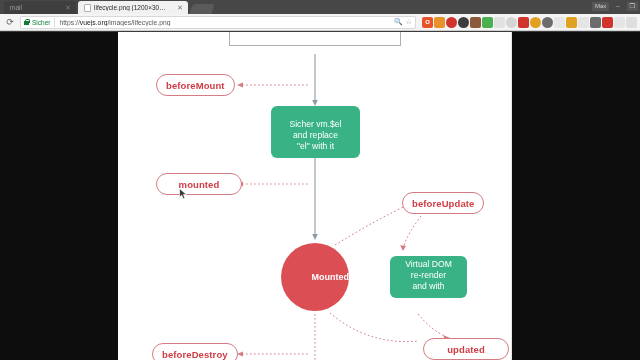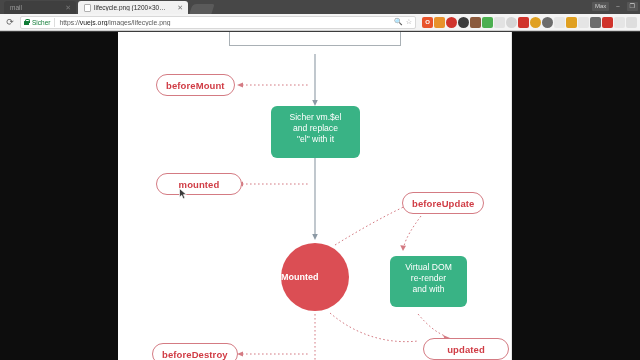--- a/index.html
+++ b/index.html
@@ -61,21 +61,21 @@
 
   
   .viewport { position:absolute; left:0; top:32px; width:640px; height:328px; background:#0d0d0d; }
   .imgsheet { position:absolute; left:118px; top:0; width:394px; height:328px;
               background:#ffffff; overflow:hidden; }
 
   .diagram { position:absolute; left:0; top:0; width:394px; height:328px; }
   .diagram svg { position:absolute; left:0; top:0; }
 
   
-  .node { position:absolute; display:flex; align-items:center; justify-content:flex-start;
+  .node { position:absolute; display:flex; align-items:center; justify-content:flex-end;
           text-align:center; }
 
   .hook { border:1.2px solid #d47b83; border-radius:11px; background:#fff;
           color:#d03c45; font-weight:bold; font-size:9.5px; height:22px; padding:0 9px;
           white-space:nowrap; letter-spacing:0.1px; }
 
   .green { background:#3eb489; background:#39b385; color:#ffffff; border-radius:6px;
            font-size:8.6px; line-height:11px; padding:6px 8px; font-weight:500; }
 
   .circle { background:#db4e54; color:#fff; border-radius:50%; font-weight:bold;
@@ -213,21 +213,21 @@
         <div class="node hook" style="left:34px; top:311px;">
           <span>beforeDestroy</span>
         </div>
 
         <div class="node green" style="left:153px; top:74px; width:89px; height:52px; flex-direction:column;">
           <span>Sicher vm.$el</span>
           <span>and replace</span>
           <span>"el" with it</span>
         </div>
 
-        <div class="node green" style="left:272px; top:224px; width:77px; height:51px; flex-direction:column;">
+        <div class="node green" style="left:272px; top:224px; width:77px; height:42px; flex-direction:column;">
           <span>Virtual DOM</span>
           <span>re-render</span>
           <span>and with</span>
         </div>
 
         <div class="node circle" style="left:163px; top:211px; width:68px; height:68px;">
           <span>Mounted</span>
         </div>
 
 

